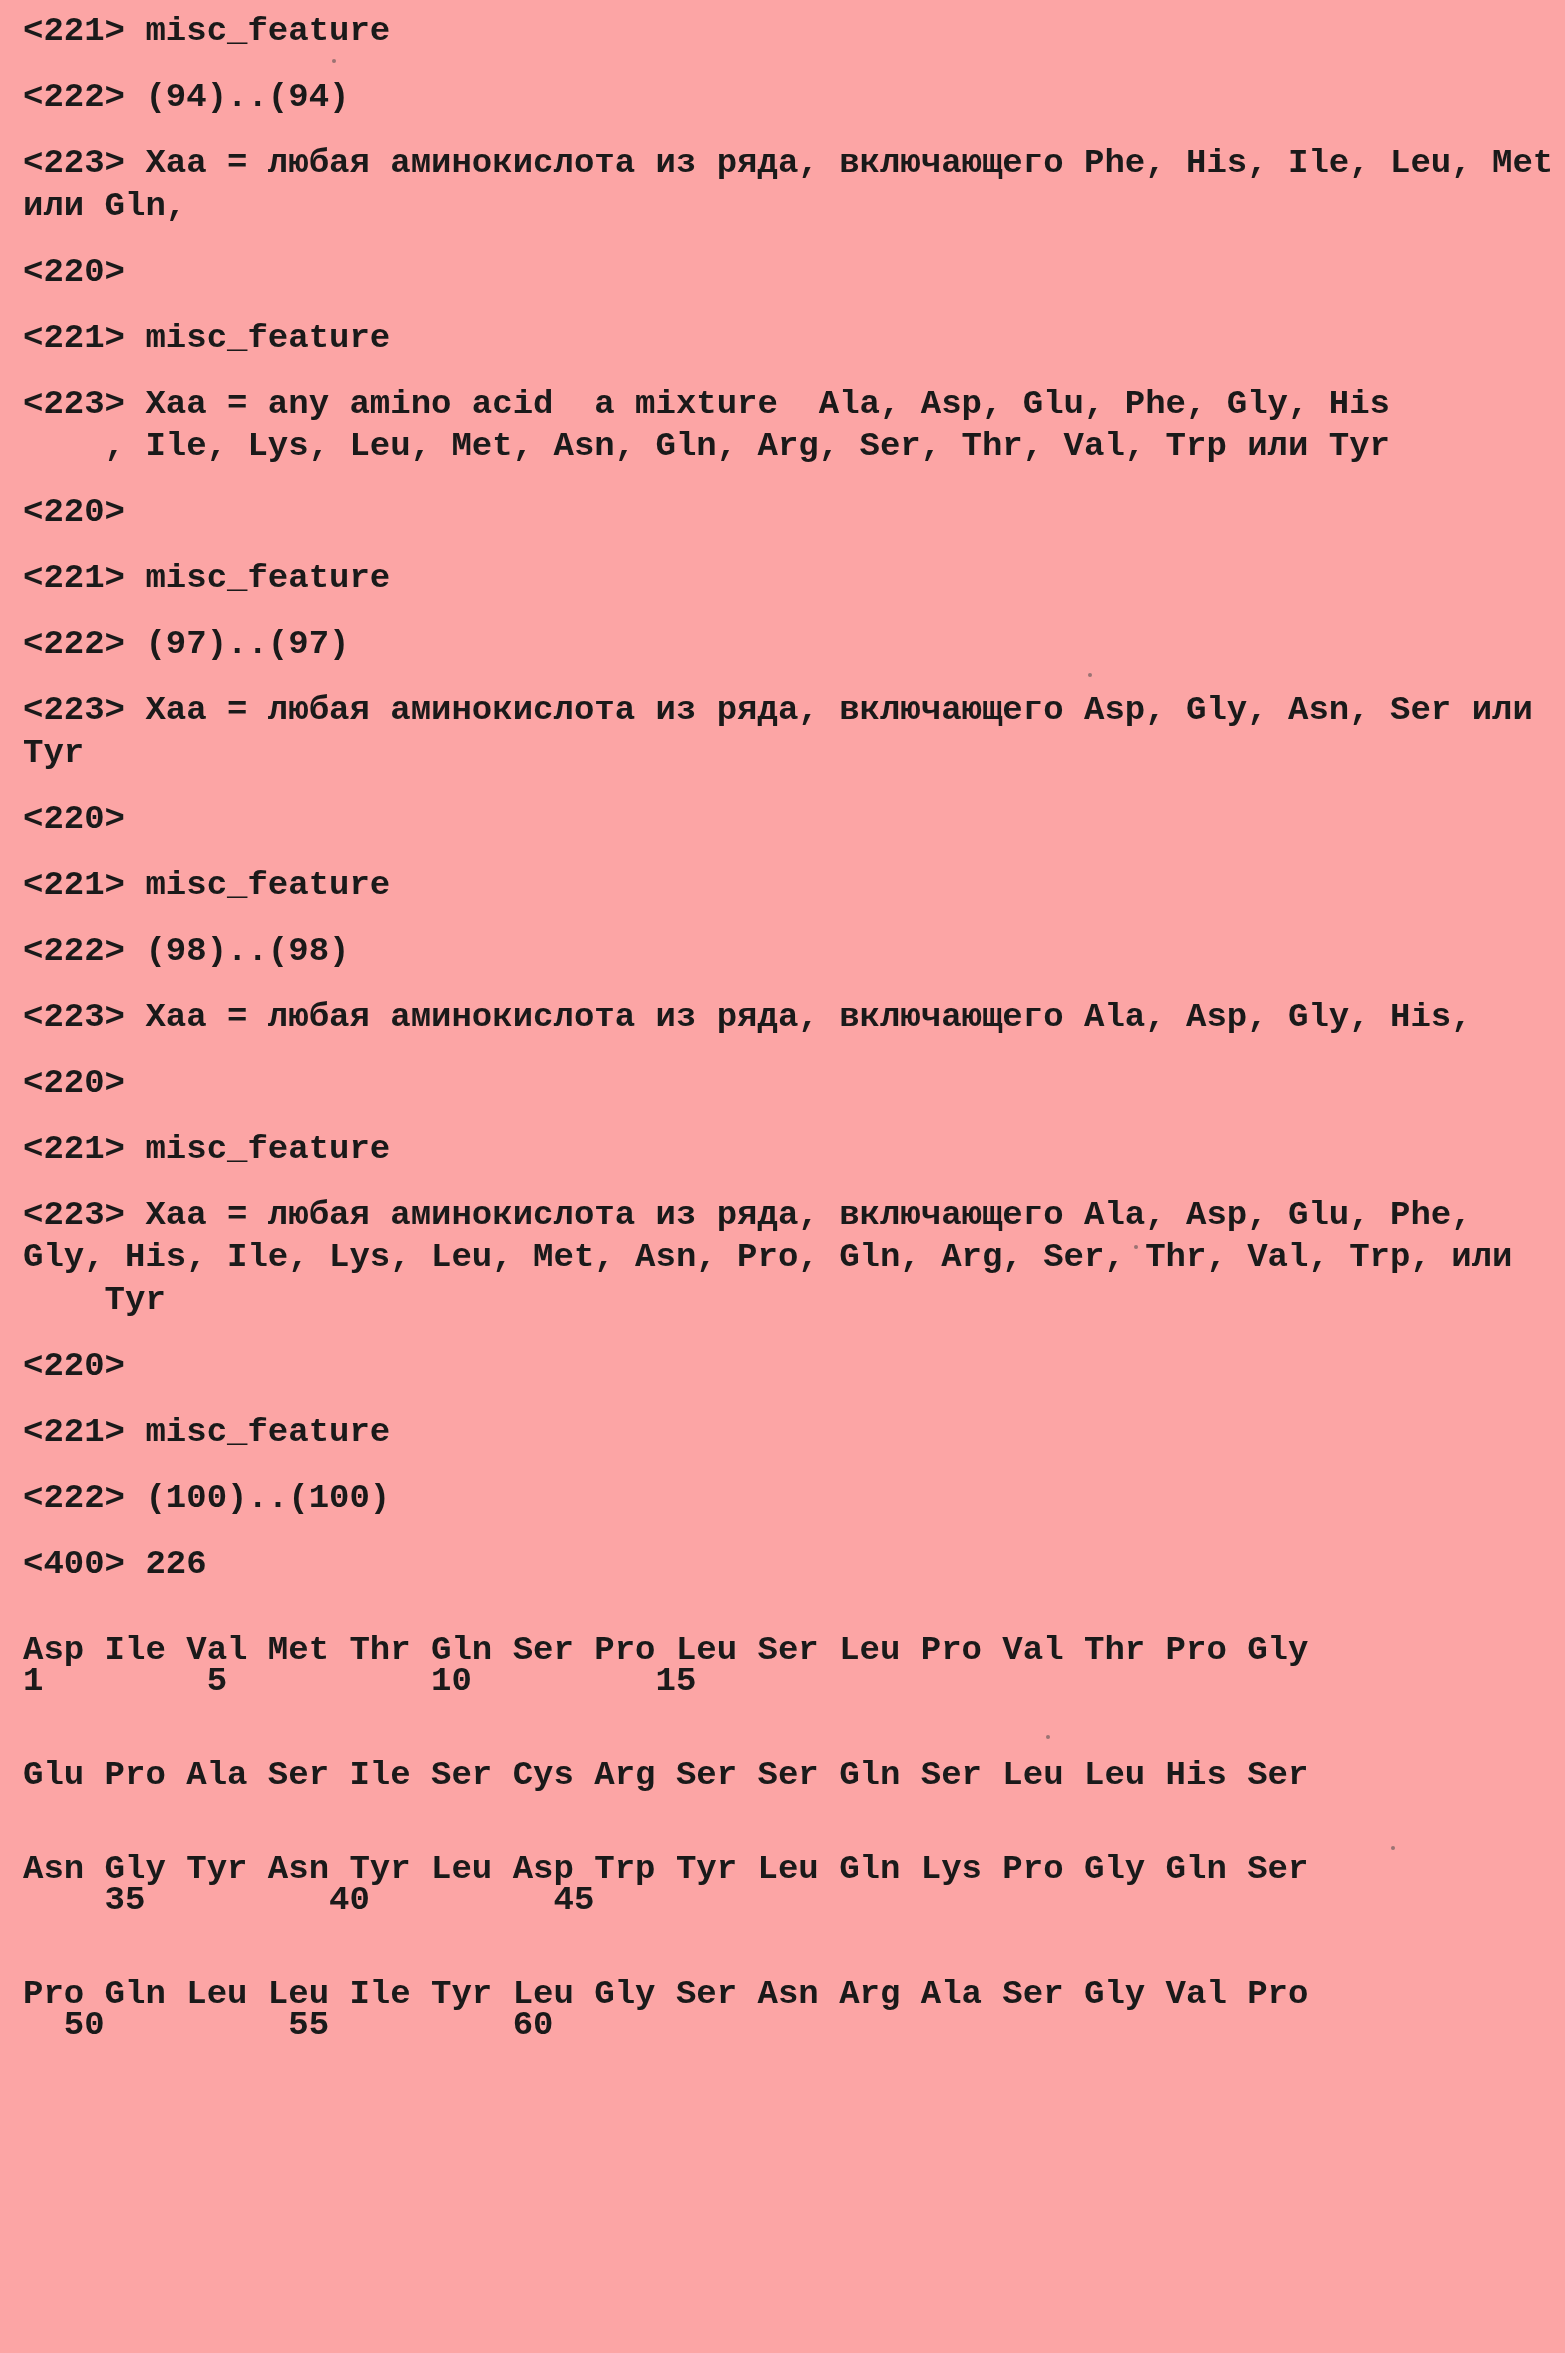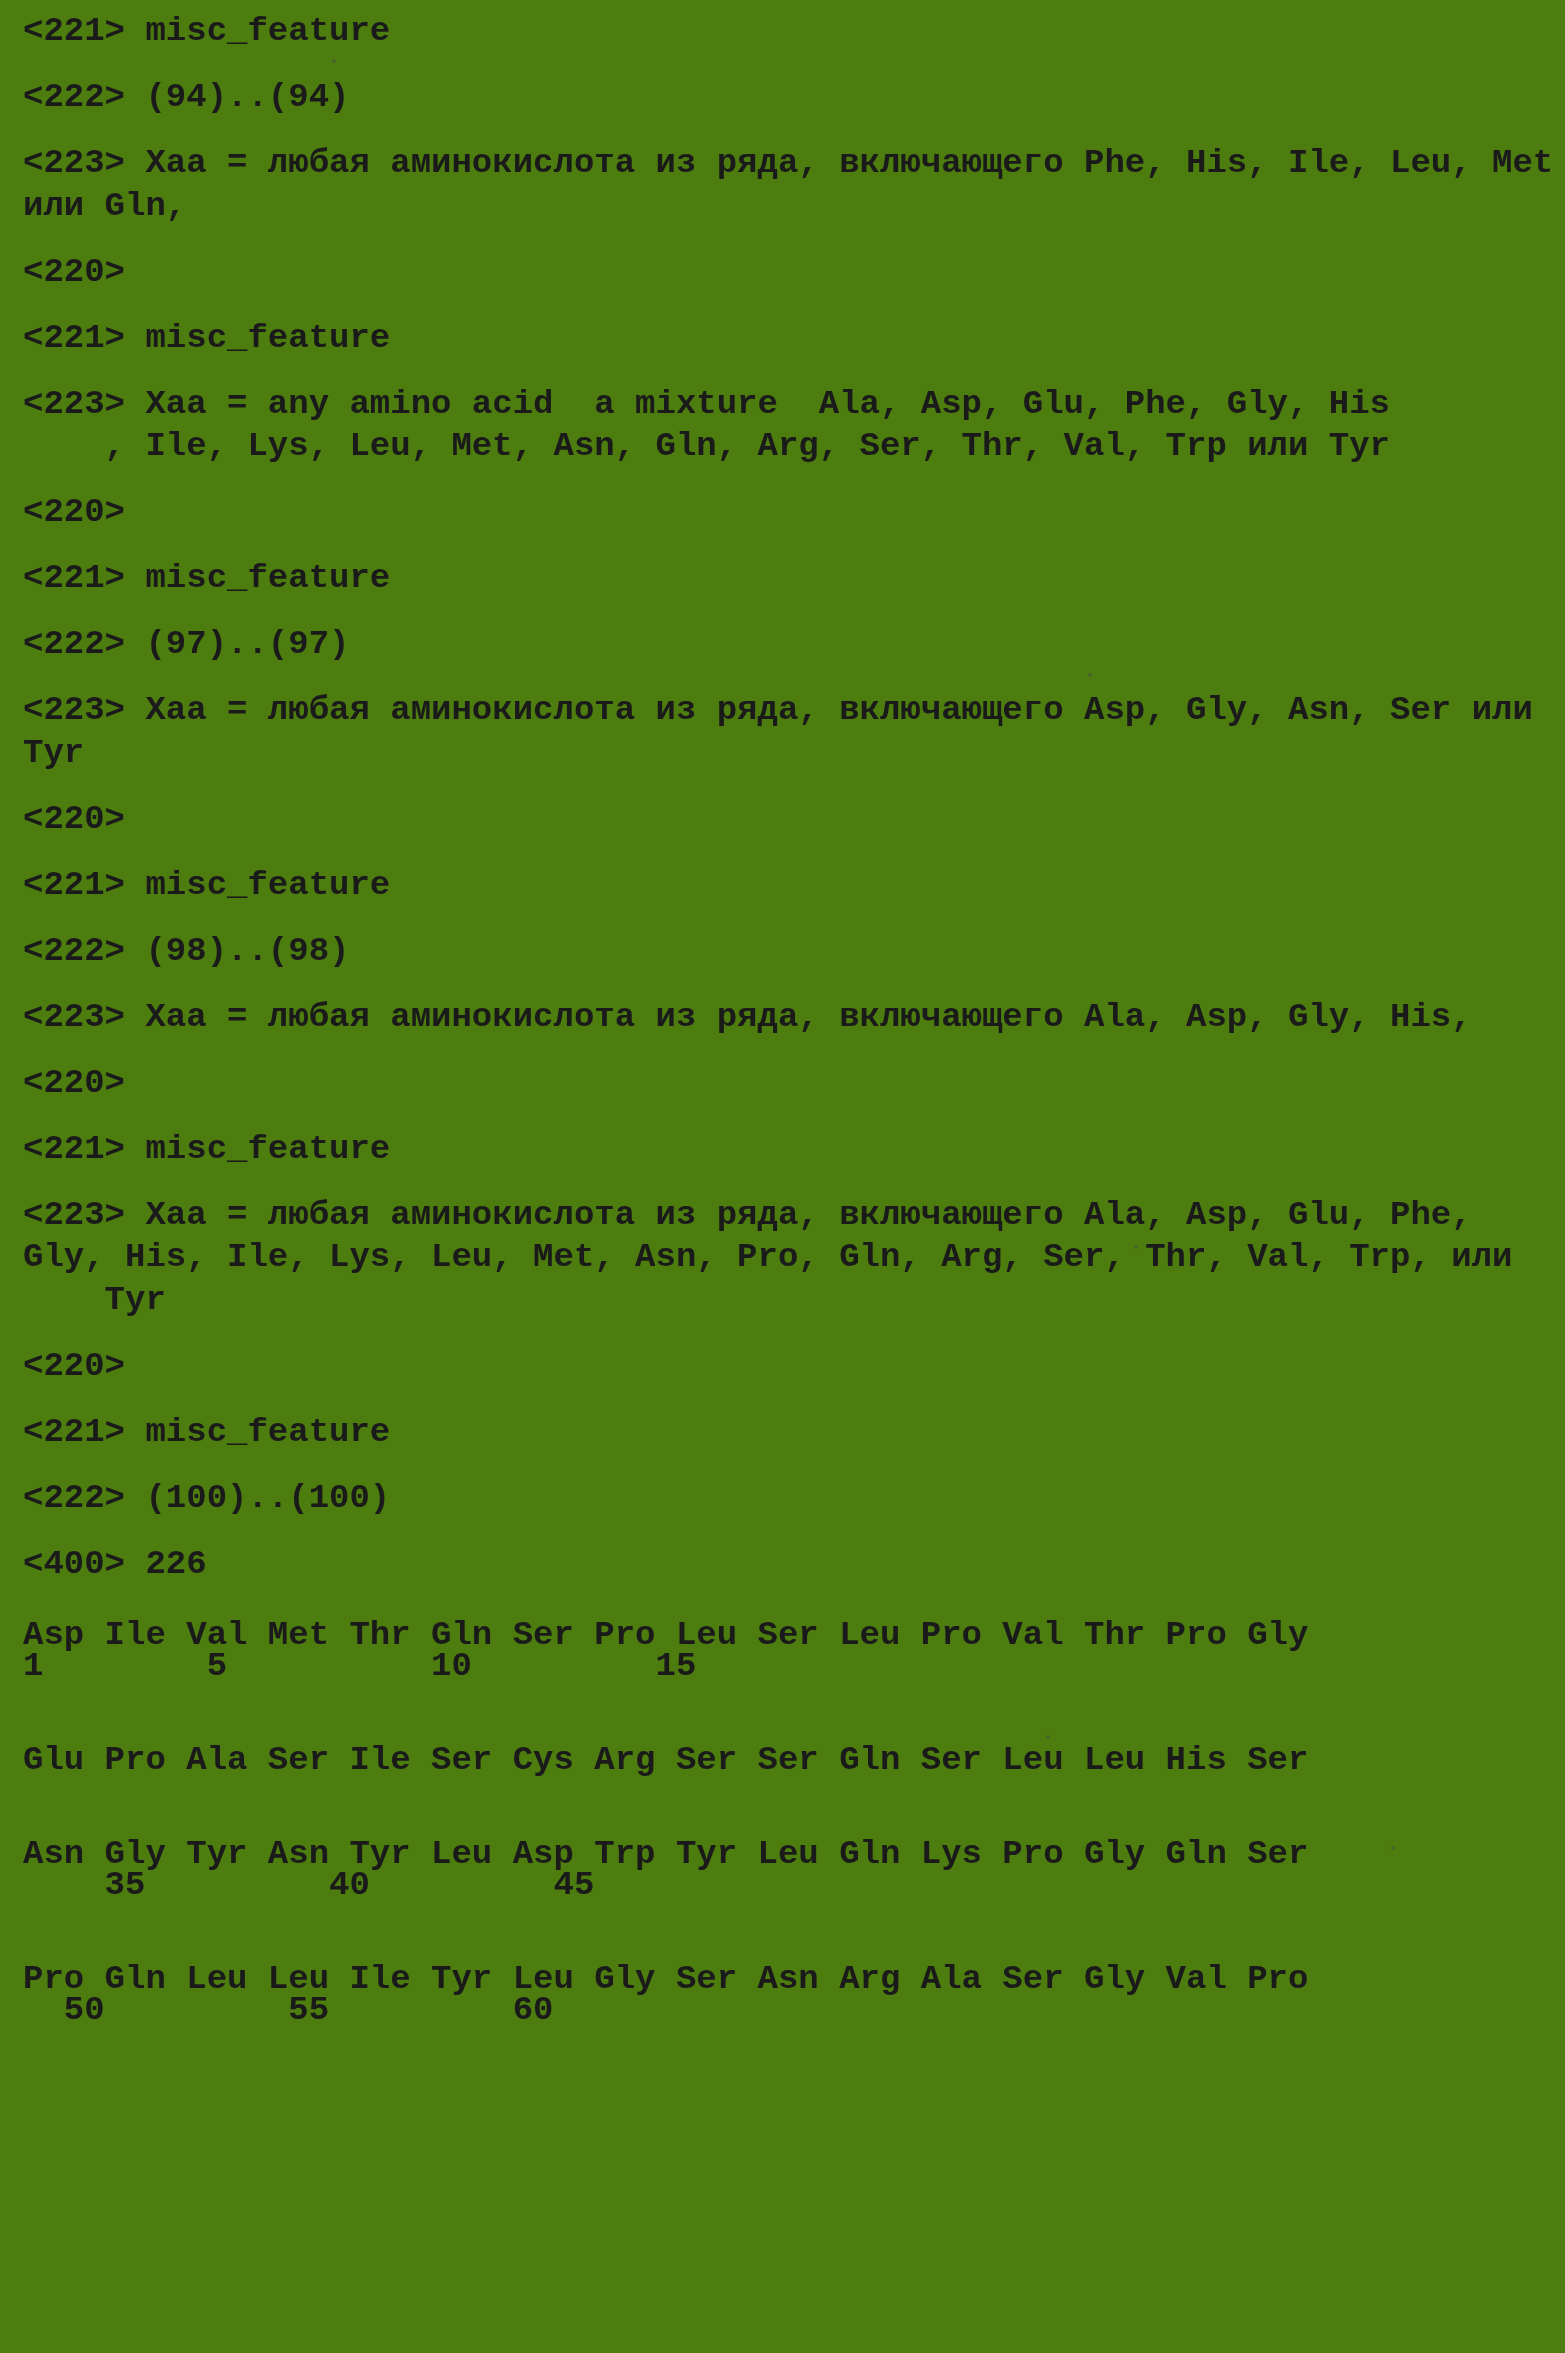--- a/index.html
+++ b/index.html
@@ -1,34 +1,34 @@
 <!DOCTYPE html>
 <html style="font-size:13px"><head>
 <meta charset="utf-8">
 <title>Sequence Listing Page</title>
 <style>
   html,body{margin:0;padding:0;background:#e9e9e9;}
   .page{
     position:relative;
     width:1566px;height:2354px;
-    background:#4d7c0f;
+    background:#fca5a5;
     color:#1a1a1a;
     font-family:"Liberation Mono","DejaVu Sans Mono",monospace;
     font-weight:700;
     font-size:34px;
     line-height:36px;
     padding:13px 0 0 23px;
     box-sizing:border-box;
     overflow:hidden;
   }
   .line{white-space:pre;}
   .sp-first{margin-top:0;}
   .sp-tag{margin-top:30px;}      
   .sp-wrap{margin-top:6.6px;}      
-  .sp-seqstart{margin-top:35px;} 
+  .sp-seqstart{margin-top:50px;} 
   .sp-seqgap{margin-top:58px;}   
   .sp-seqnum{margin-top:-5px;}   
   .speckle{
     position:absolute;width:4.1px;height:4.1px;border-radius:50%;
     background:#4a4a4a;opacity:.55;
   }
 </style>
 </head>
 <body>
 

